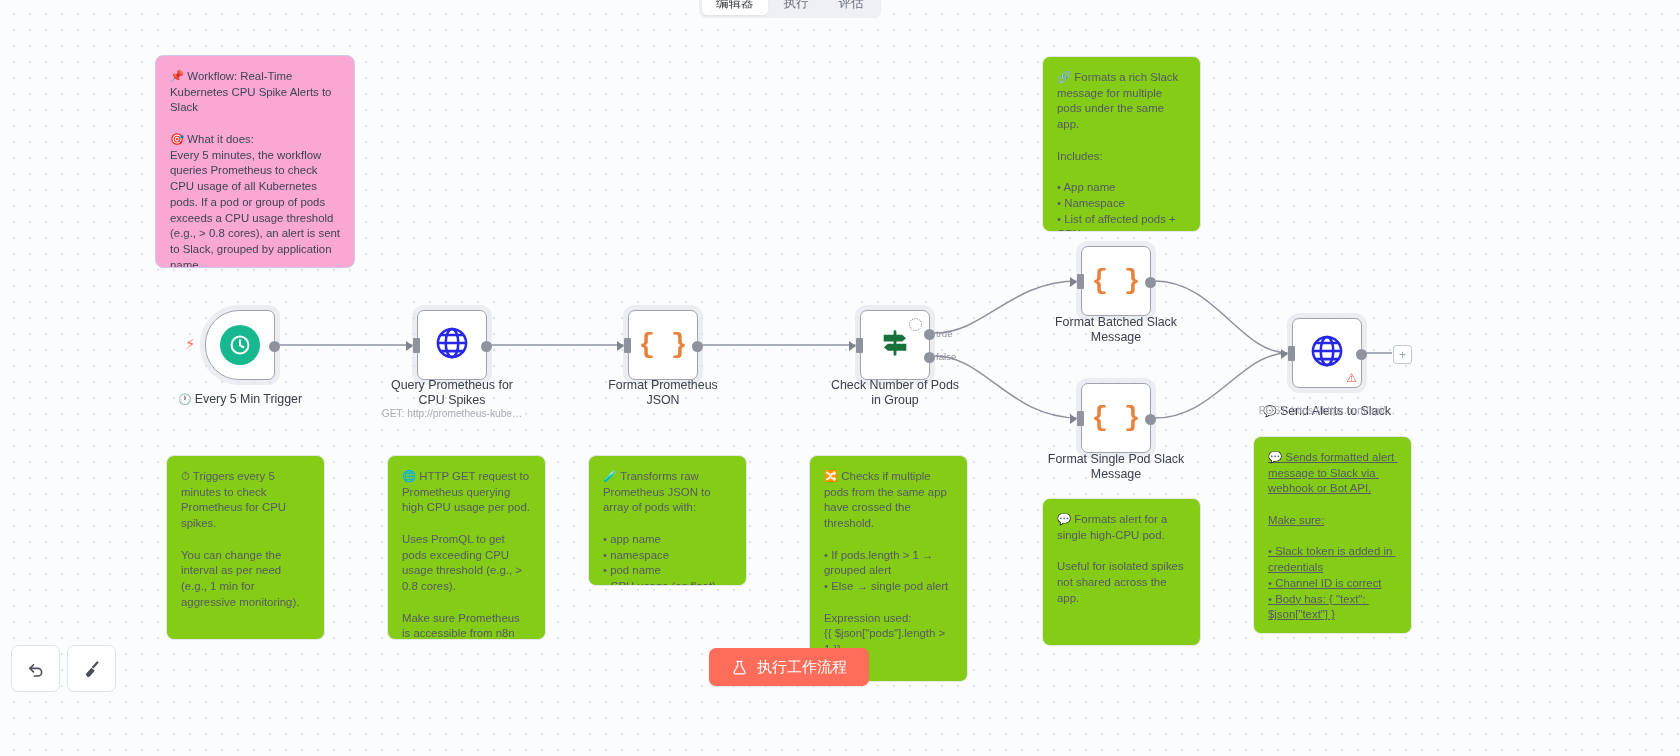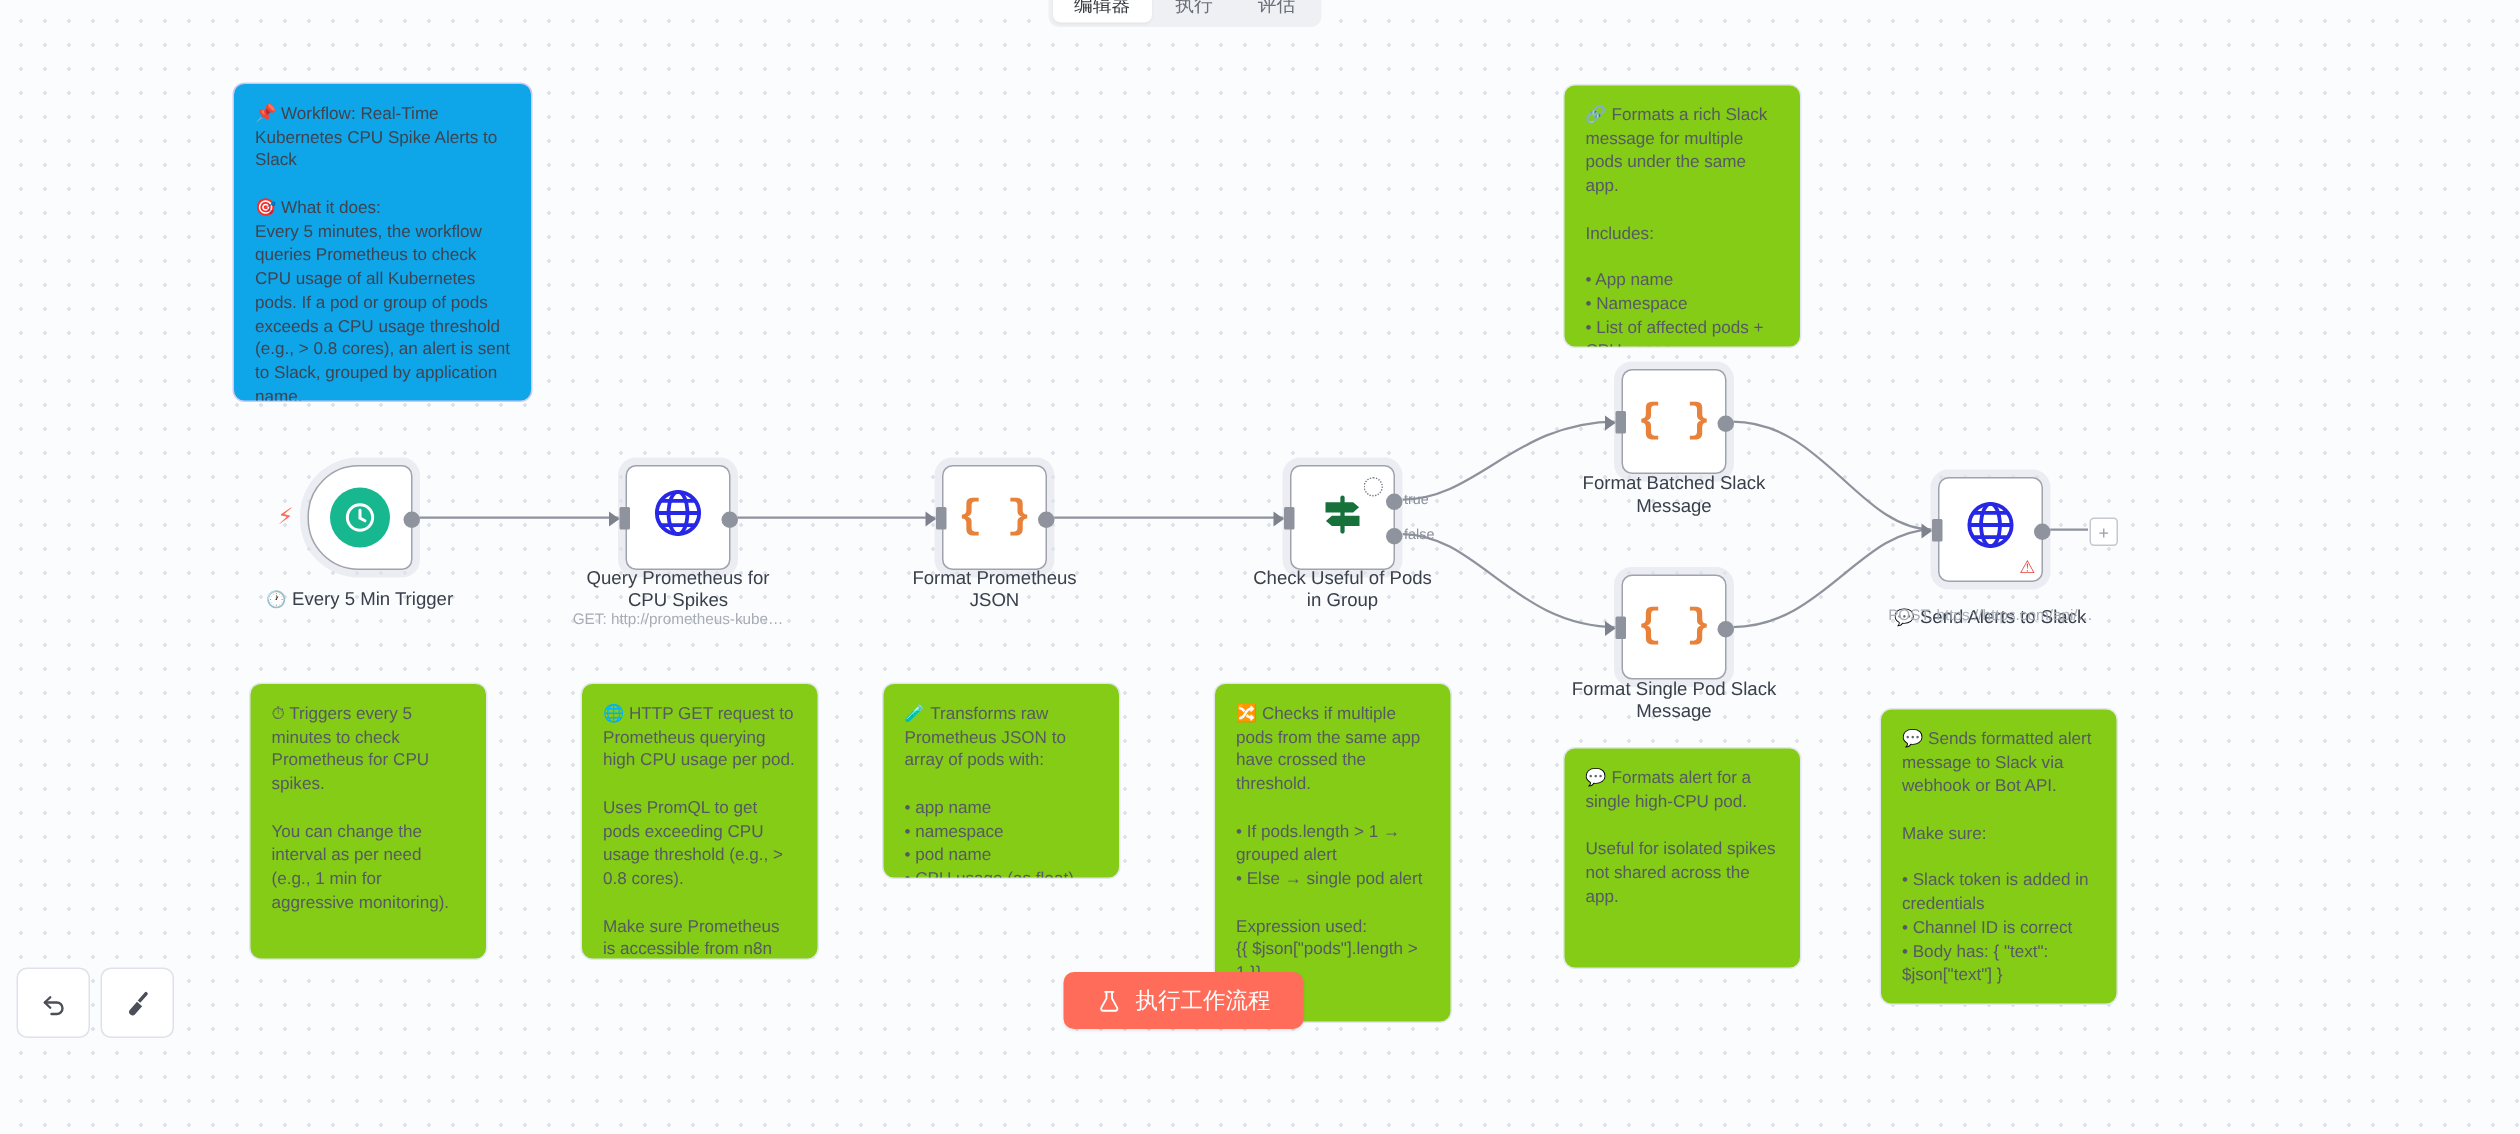--- a/index.html
+++ b/index.html
@@ -24,21 +24,21 @@
     position:absolute;
     border-radius:8px;
     box-sizing:border-box;
     padding:13px 14px;
     font-size:11.4px;
     line-height:1.38;
     color:#4b4f57;
     white-space:pre-wrap;
     overflow:hidden;
   }
-  .sticky.purple{background:#0ea5e9;border:1px solid #cfc9ef;color:#3f4350;}
+  .sticky.purple{background:#f9a8d4;border:1px solid #cfc9ef;color:#3f4350;}
   .sticky.white{background:#84cc16;border:1px solid #e4e7ee;color:#555a63;}
 
   
   .node{
     position:absolute;
     box-sizing:border-box;
     background:#ffffff;
     border:1.4px solid #9ea3ad;
     border-radius:7px;
     box-shadow:0 0 0 5px rgba(225,228,235,.62);
@@ -184,21 +184,21 @@
 • If pods.length &gt; 1 → grouped alert
 • Else → single pod alert
 
 Expression used:
 {{ $json["pods"].length &gt; 1 }}</div>
 
 <div class="sticky white" style="left:1042px;top:498px;width:159px;height:148px;">💬 Formats alert for a single high-CPU pod.
 
 Useful for isolated spikes not shared across the app.</div>
 
-<div class="sticky white" style="left:1253px;top:472px;width:159px;height:198px;">💬 Sends formatted alert message to Slack via webhook or Bot API.
+<div class="sticky white" style="left:1253px;top:436px;width:159px;height:198px;text-decoration:underline;">💬 Sends formatted alert message to Slack via webhook or Bot API.
 
 Make sure:
 
 • Slack token is added in credentials
 • Channel ID is correct
 • Body has: { "text": $json["text"] }</div>
 
 <div class="bolt" style="left:185px;top:335px;">⚡</div>
 <div class="node trigger" style="left:205px;top:310px;width:70px;height:70px;">
   <div class="ic-clock">
@@ -247,21 +247,21 @@
       <rect x="11" y="3" width="2" height="18" rx="1"></rect>
       <path d="M4 6.2h13l2.8 2.4L17 11H4z"></path>
       <path d="M20 12.6H7l-2.8 2.4L7 17.4h13z"></path>
     </svg>
   </div>
   <div class="port" style="right:-6px;top:18px;"></div>
   <div class="port" style="right:-6px;top:41px;"></div>
 </div>
 <div class="port-label" style="left:936px;top:328px;">true</div>
 <div class="port-label" style="left:936px;top:351px;">false</div>
-<div class="node-label" style="left:815px;top:378px;width:160px;">Check Useful of Pods
+<div class="node-label" style="left:815px;top:378px;width:160px;">Check Number of Pods
 in Group</div>
 
 <div class="node" style="left:1081px;top:246px;width:70px;height:70px;">
   <div class="arrow-in" style="left:-12px;top:30px;"></div>
   <div class="port-in" style="left:-5px;top:27px;"></div>
   <div class="ic-code">{&nbsp;}</div>
   <div class="port" style="right:-6px;top:30px;"></div>
 </div>
 <div class="node-label" style="left:1036px;top:315px;width:160px;">Format Batched Slack
 Message</div>

